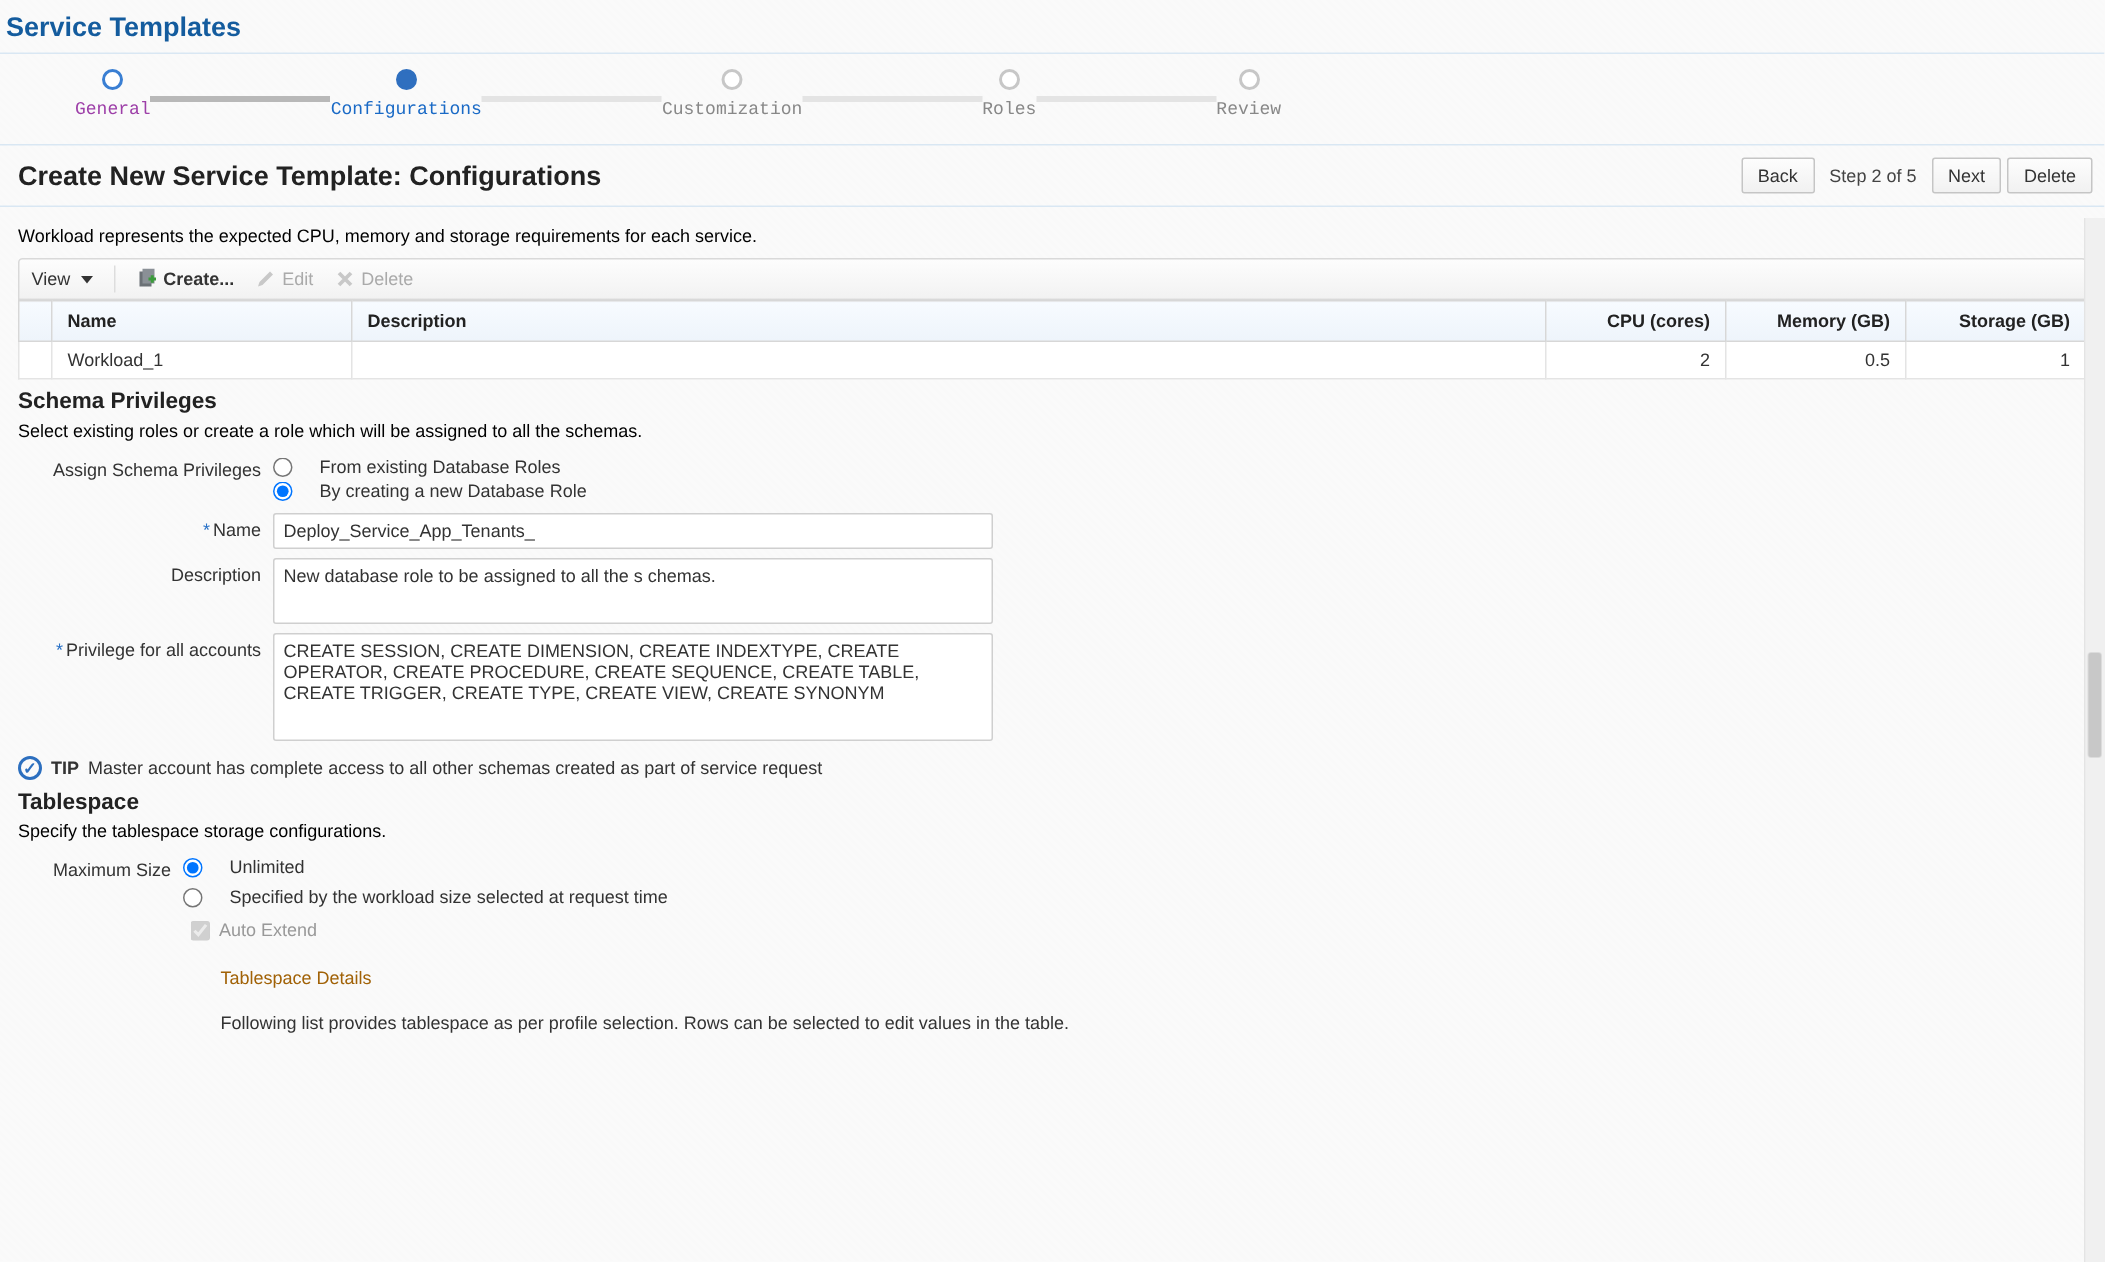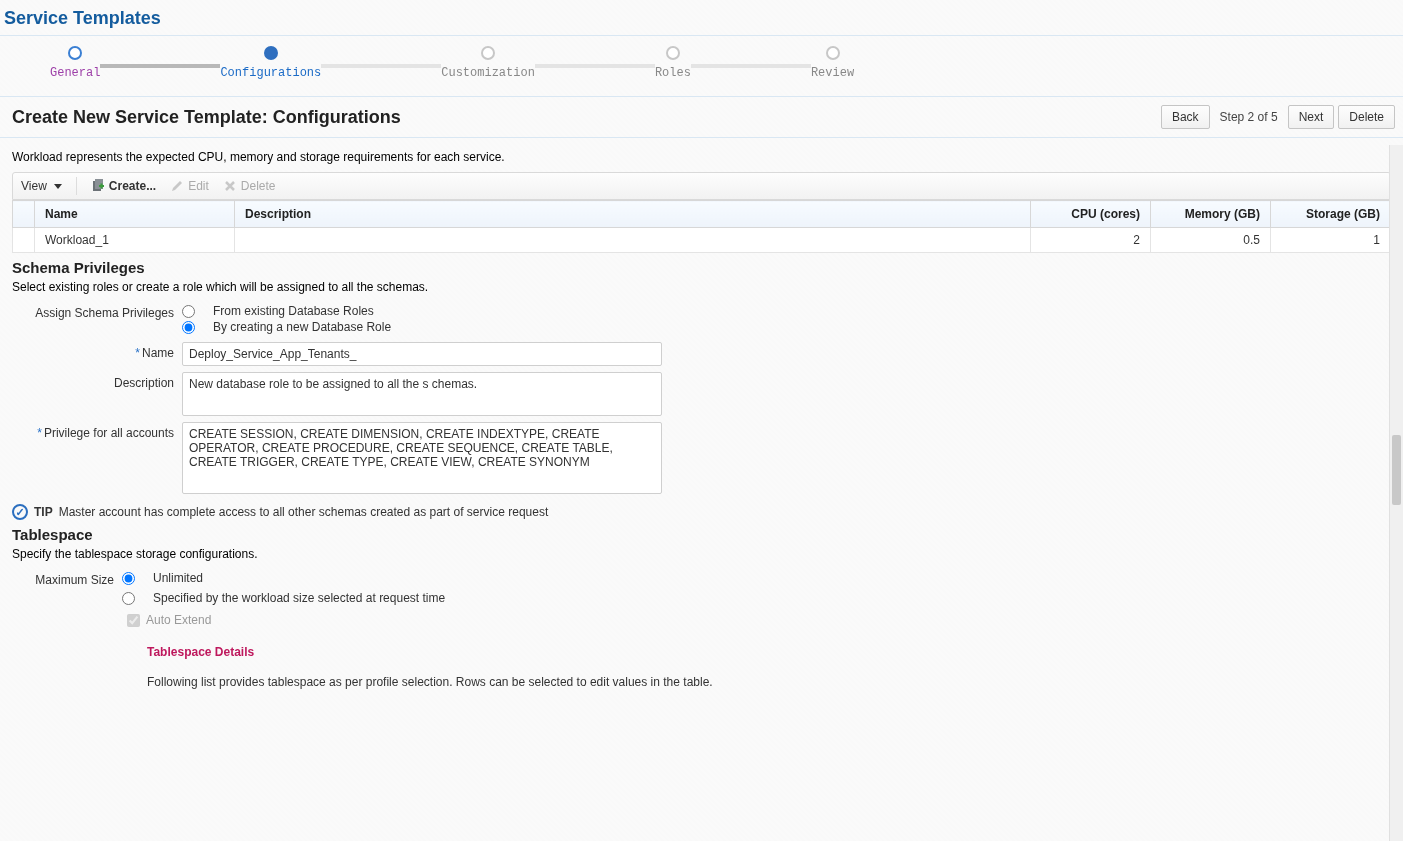--- a/index.html
+++ b/index.html
@@ -191,22 +191,22 @@
   border-radius: 50%;
   display: inline-flex; align-items: center; justify-content: center;
   color: #2c6fbf;
   font-weight: bold;
   font-size: 11px;
 }
 .checkrow { display: flex; align-items: center; gap: 6px; margin: 6px 0; }
 .checkrow input[type="checkbox"]:disabled + span { color: #999; }
 .sub-indent { margin-left: 115px; }
 .subsection-title {
-  font-weight: bold;
-  color: #be185d;
+  font-weight: normal;
+  color: #a16207;
   margin: 18px 0 6px 0;
 }
 .scroll-indicator {
   position: fixed;
   right: 0;
   top: 145px;
   width: 14px;
   bottom: 0;
   background: #f0f0f0;
   border-left: 1px solid #e0e0e0;

